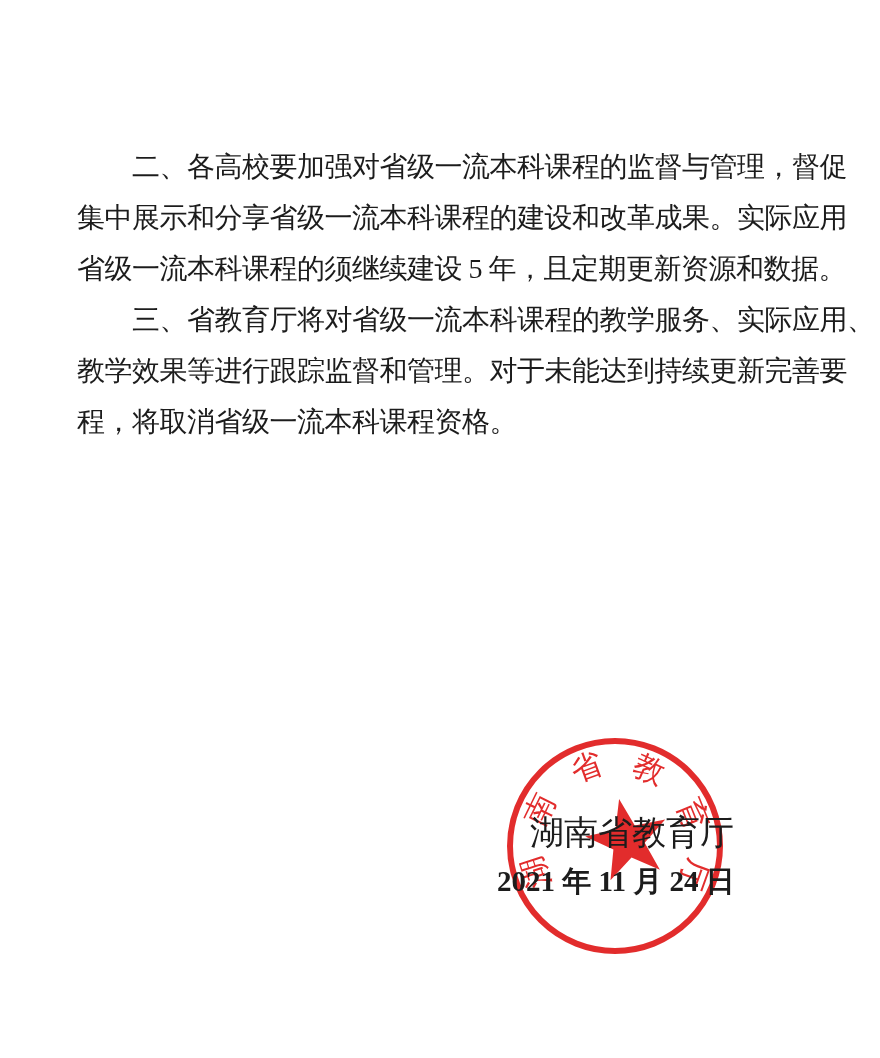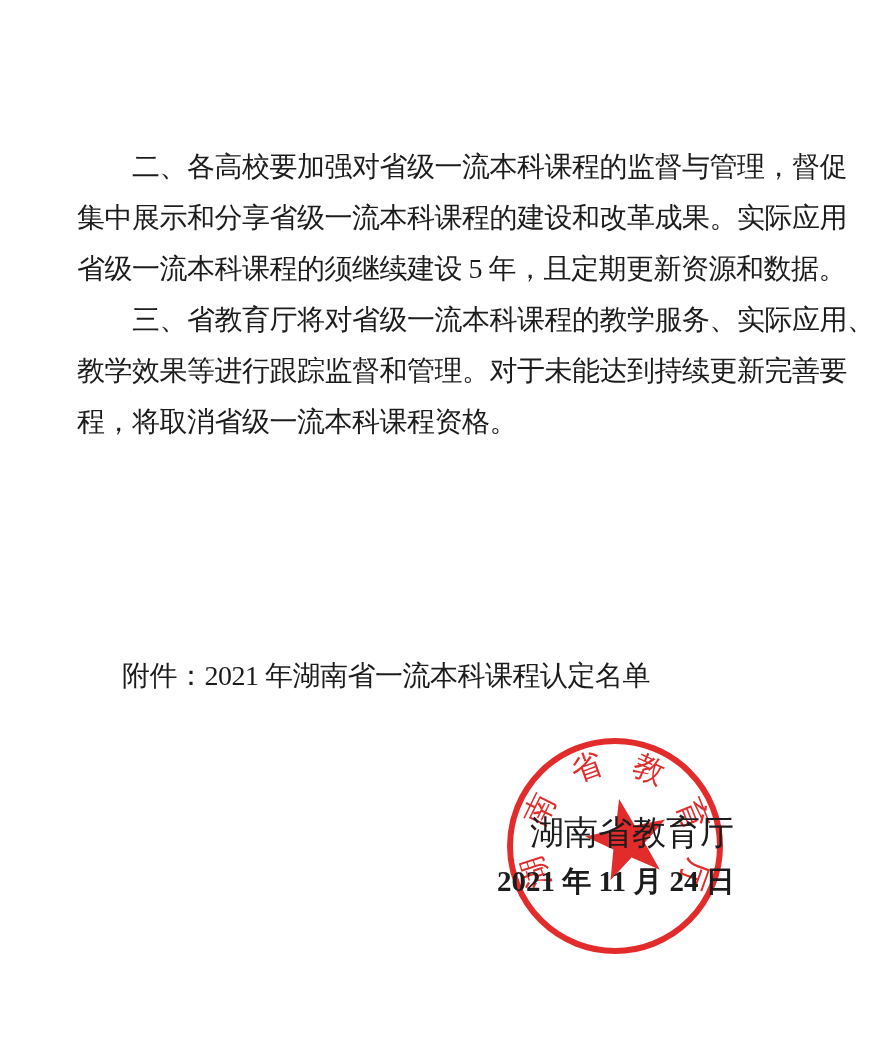--- a/index.html
+++ b/index.html
@@ -87,21 +87,20 @@
 
   <div class="body-text">
     <div class="line indent">二、各高校要加强对省级一流本科课程的监督与管理，督促</div>
     <div class="line">集中展示和分享省级一流本科课程的建设和改革成果。实际应用</div>
     <div class="line">省级一流本科课程的须继续建设 5 年，且定期更新资源和数据。</div>
     <div class="line indent">三、省教育厅将对省级一流本科课程的教学服务、实际应用、</div>
     <div class="line">教学效果等进行跟踪监督和管理。对于未能达到持续更新完善要</div>
     <div class="line">程，将取消省级一流本科课程资格。</div>
   </div>
 
-  <div class="attach-line">附件：2021 年湖南省一流本科课程认定名单</div>
 
   <svg class="seal" viewBox="0 0 240 240" xmlns="http://www.w3.org/2000/svg">
     <circle class="ring-circle" cx="120" cy="120" r="105"></circle>
     <path class="star" d="M124.1,72.9 L139.8,99.6 L170.2,93.5 L149.7,116.8 L164.9,143.8 L136.5,131.4 L115.5,154.3 L118.4,123.4 L90.2,110.5 L120.5,103.8 Z"></path>
     <text class="ring-char" x="40.1" y="146.0" text-anchor="middle" dominant-baseline="central" transform="rotate(-108 40.1 146.0)">湖</text>
     <text class="ring-char" x="44.5" y="83.2" text-anchor="middle" dominant-baseline="central" transform="rotate(-64 44.5 83.2)">南</text>
     <text class="ring-char" x="91.3" y="41.0" text-anchor="middle" dominant-baseline="central" transform="rotate(-20 91.3 41.0)">省</text>
     <text class="ring-char" x="154.2" y="43.2" text-anchor="middle" dominant-baseline="central" transform="rotate(24 154.2 43.2)">教</text>
     <text class="ring-char" x="197.9" y="88.5" text-anchor="middle" dominant-baseline="central" transform="rotate(68 197.9 88.5)">育</text>
     <text class="ring-char" x="199.0" y="148.7" text-anchor="middle" dominant-baseline="central" transform="rotate(110 199.0 148.7)">厅</text>

